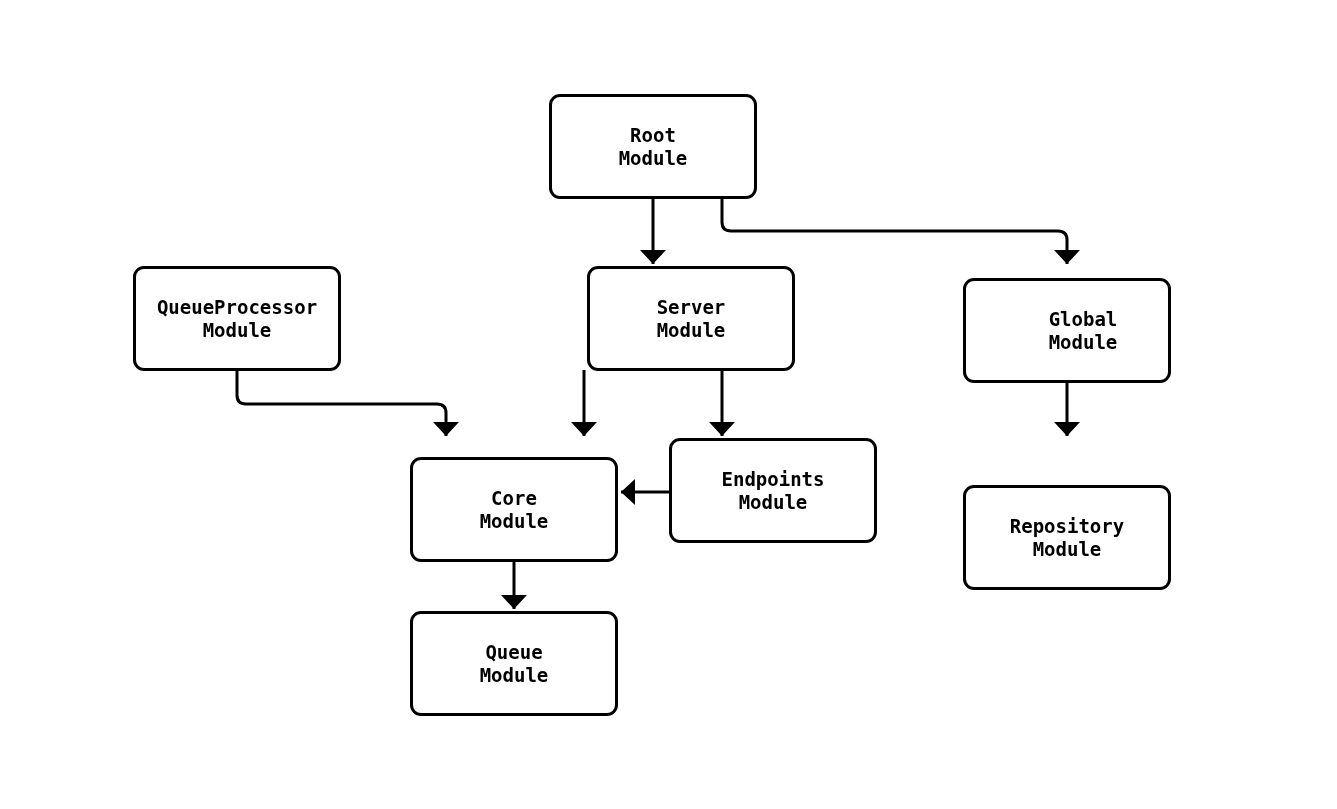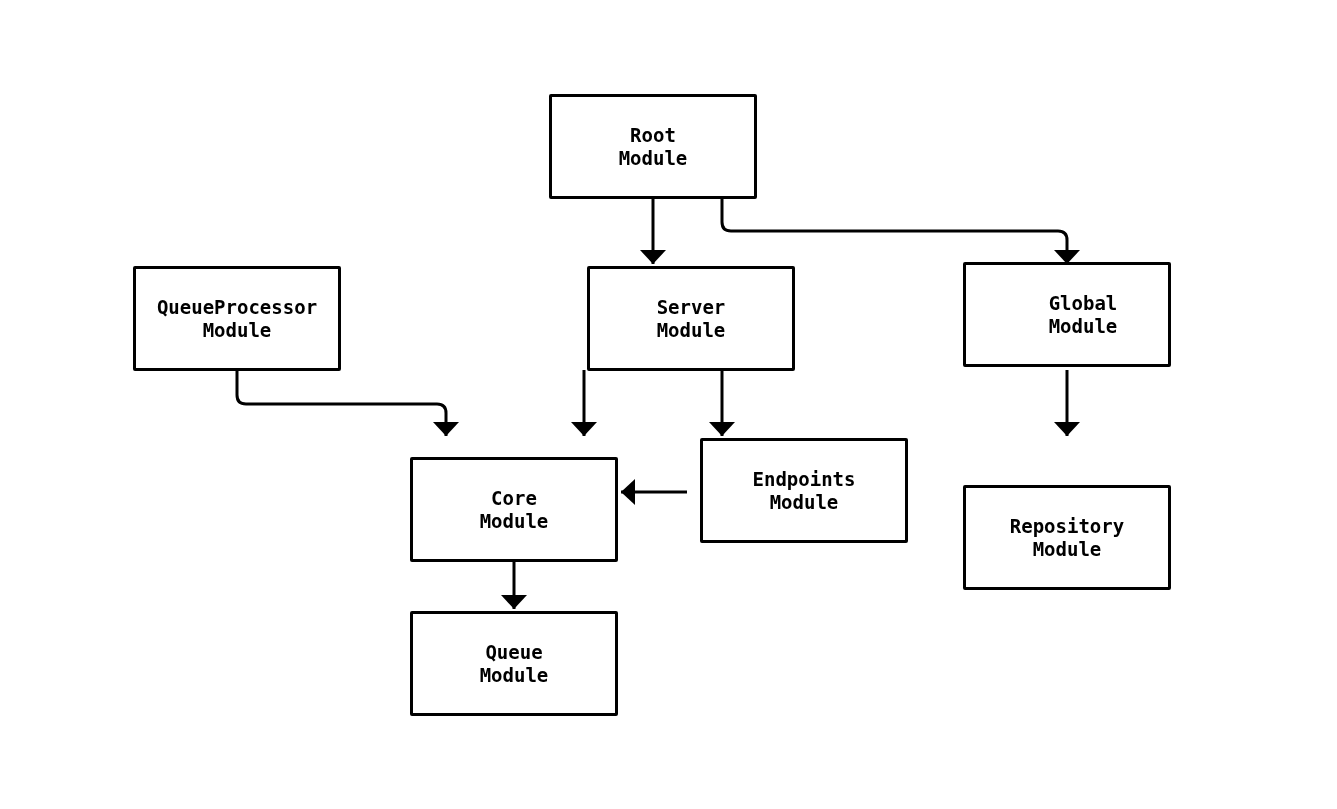--- a/index.html
+++ b/index.html
@@ -26,38 +26,38 @@
     stroke: #000000;
     stroke-width: 3;
   }
   .node {
     position: absolute;
     box-sizing: border-box;
     width: 208px;
     height: 105px;
     background: #ffffff;
     border: 3px solid #000000;
-    border-radius: 2px;
+    border-radius: 11px;
     display: flex;
     flex-direction: column;
     align-items: center;
     justify-content: center;
     text-align: center;
     font-size: 19px;
     font-weight: 700;
     line-height: 23px;
     color: #000000;
     z-index: 2;
   }
   .node-root          { left: 549px; top: 94px;  }
   .node-queueprocessor{ left: 133px; top: 266px; }
   .node-server        { left: 549px; top: 266px; margin-left: 38px; }
-  .node-global        { left: 963px; top: 262px; padding-left: 32px; }
+  .node-global        { left: 963px; top: 278px; padding-left: 32px; }
   .node-core          { left: 410px; top: 438px; margin-top: 19px; }
-  .node-endpoints     { left: 700px; top: 438px; }
+  .node-endpoints     { left: 669px; top: 438px; }
   .node-repository    { left: 963px; top: 438px; margin-top: 47px; }
   .node-queue         { left: 410px; top: 611px; }
 </style>
 </head>
 <body>
 
 <div class="canvas">
 
   <svg class="edges-layer" width="1337" height="809" viewBox="0 0 1337 809">
     <defs>

